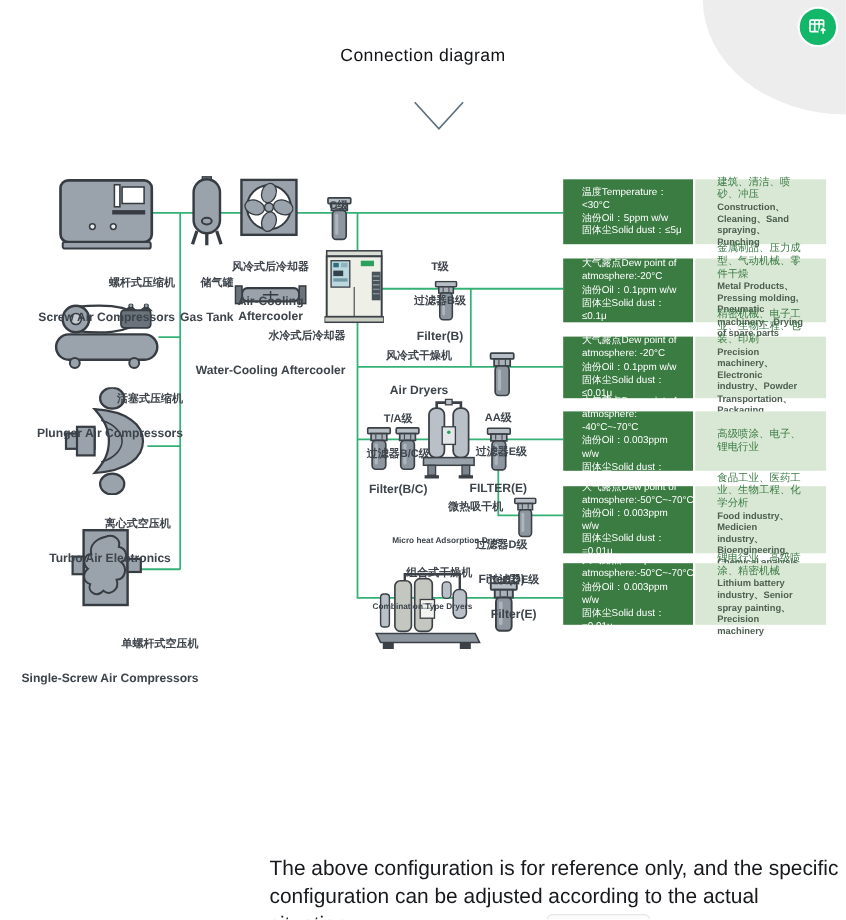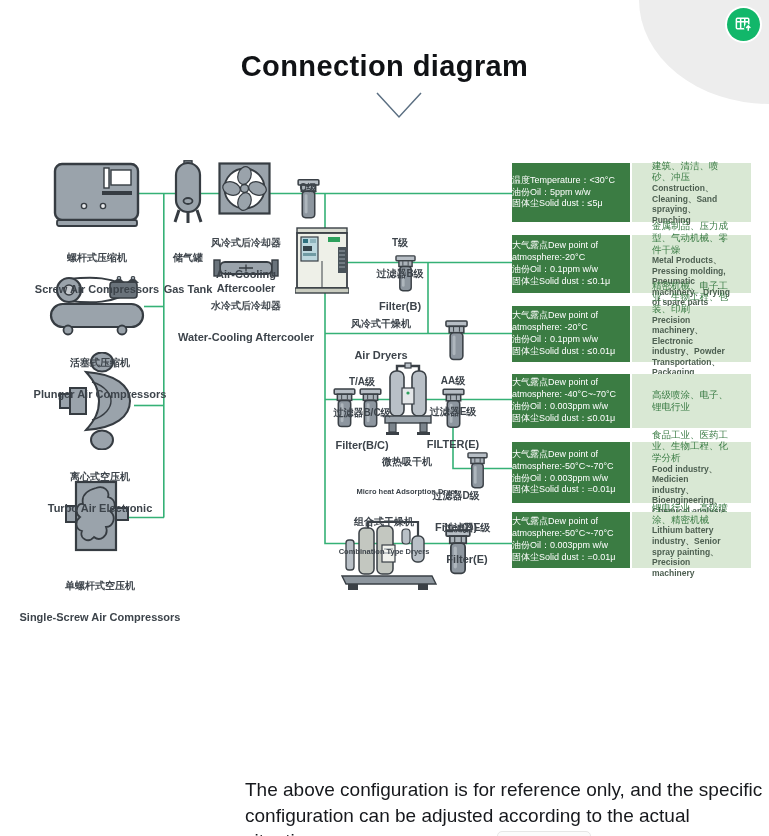--- a/index.html
+++ b/index.html
@@ -1,29 +1,29 @@
 <!DOCTYPE html>
 <html><head>
 <meta charset="utf-8">
 <style>
   html,body{margin:0;padding:0;background:#fff;}
   body{font-family:"Liberation Sans","DejaVu Sans",sans-serif;}
   .stage{position:relative;width:769px;height:836px;background:#fff;overflow:hidden;margin:0 auto;}
   .corner{position:absolute;top:0;right:0;width:130px;height:104px;background:#ededed;border-bottom-left-radius:100% 100%;}
   .fab{position:absolute;top:8px;right:9px;width:33px;height:33px;border-radius:50%;background:#12b76a;display:flex;align-items:center;justify-content:center;cursor:pointer;box-shadow:0 0 0 2px #fff;}
-  .title{position:absolute;top:31px;left:0;width:100%;text-align:center;font-size:29px;font-weight:bold;color:#101215;letter-spacing:.4px;}
+  .title{position:absolute;top:31px;left:0;width:100%;text-align:center;font-size:16px;font-weight:normal;color:#101215;letter-spacing:.4px;}
   .chevron{position:absolute;left:376px;top:92px;}
   .lines{position:absolute;left:0;top:0;}
   .machine{position:absolute;}
   .lbl{position:absolute;transform:translateX(-50%);text-align:center;color:#3d444b;line-height:1.2;white-space:pre-line;z-index:4;font-weight:bold;}
-  .lbl .zh{display:block;font-size:10px;}
+  .lbl .zh{display:block;font-size:10px;text-align:right;}
   .lbl .en{display:block;font-size:11px;}
   .lbl .grade{display:block;font-size:10px;}
   .lbl.small-en .en{font-size:7.5px;}
-  .specbox{position:absolute;left:512px;width:118px;background:#3b7c43;color:#fff;display:flex;flex-direction:column;justify-content:center;padding:3px 5px 3px 0;box-sizing:border-box;font-size:9px;line-height:1.32;white-space:pre-line;z-index:3;}
+  .specbox{position:absolute;left:512px;width:118px;background:#3b7c43;color:#fff;display:flex;flex-direction:column;justify-content:center;padding:3px 5px 3px 17px;box-sizing:border-box;font-size:9px;line-height:1.32;white-space:pre-line;z-index:3;}
   .appbox{position:absolute;left:632px;width:119px;background:#d9e8d4;display:flex;flex-direction:column;justify-content:center;padding:3px 20px;box-sizing:border-box;line-height:1.24;z-index:3;}
   .appbox .zh{font-size:9.5px;color:#3a7b44;}
   .appbox .en{font-size:8.5px;color:#4d5f51;font-weight:bold;}
   .note{position:absolute;left:245px;top:758px;width:525px;font-size:19px;line-height:1.35;color:#17191d;}
   .bottom-tab{position:absolute;left:497px;top:831px;width:92px;height:6px;background:#fbfbfb;border:1px solid #e6e6e6;border-radius:5px 5px 0 0;}
 </style>
 </head>
 <body>
 
 <div class="stage">
@@ -221,21 +221,21 @@
   <div class="lbl" style="left:246px;top:281px">
     <span class="zh">水冷式后冷却器</span>
     <span class="en">Water-Cooling Aftercooler</span>
   </div>
   <div class="lbl" style="left:100px;top:338px">
     <span class="zh">活塞式压缩机</span>
     <span class="en">Plunger Air Compressors</span>
   </div>
   <div class="lbl" style="left:100px;top:452px">
     <span class="zh">离心式空压机</span>
-    <span class="en">Turbo Air Electronic</span>
+    <span class="en">Turbo Air Electronics</span>
   </div>
   <div class="lbl" style="left:100px;top:561px">
     <span class="zh">单螺杆式空压机</span>
     <span class="en">Single-Screw Air Compressors</span>
   </div>
   <div class="lbl" style="left:308px;top:163px">
     <span class="grade">C级</span>
   </div>
   <div class="lbl" style="left:381px;top:299px">
     <span class="zh">风冷式干燥机</span>

